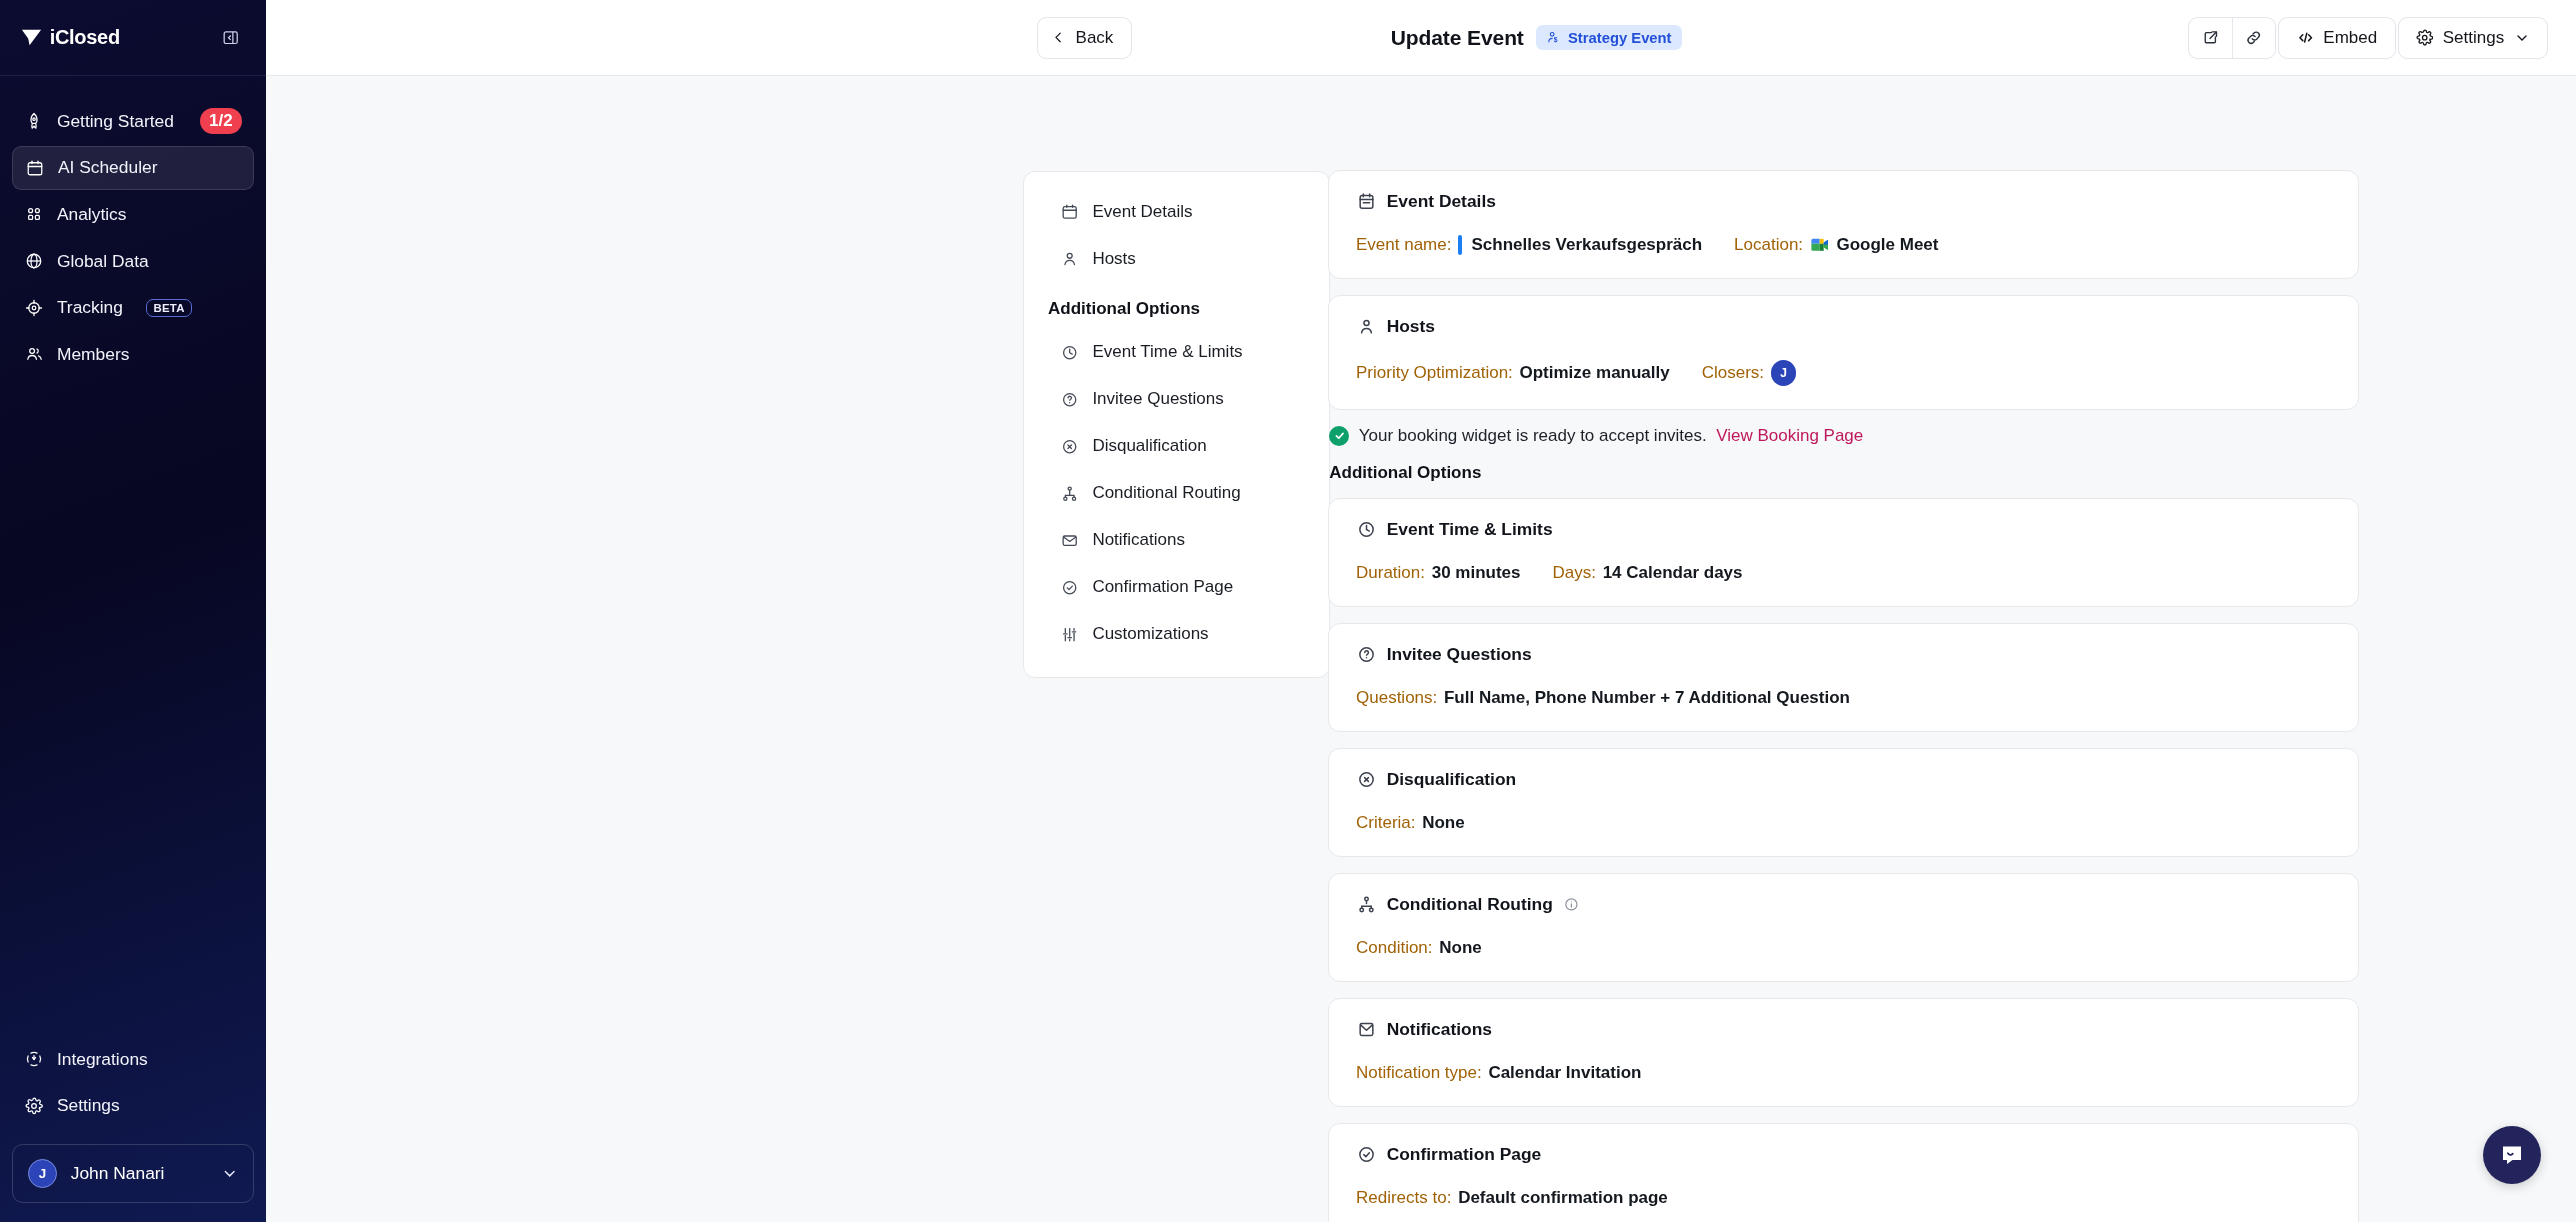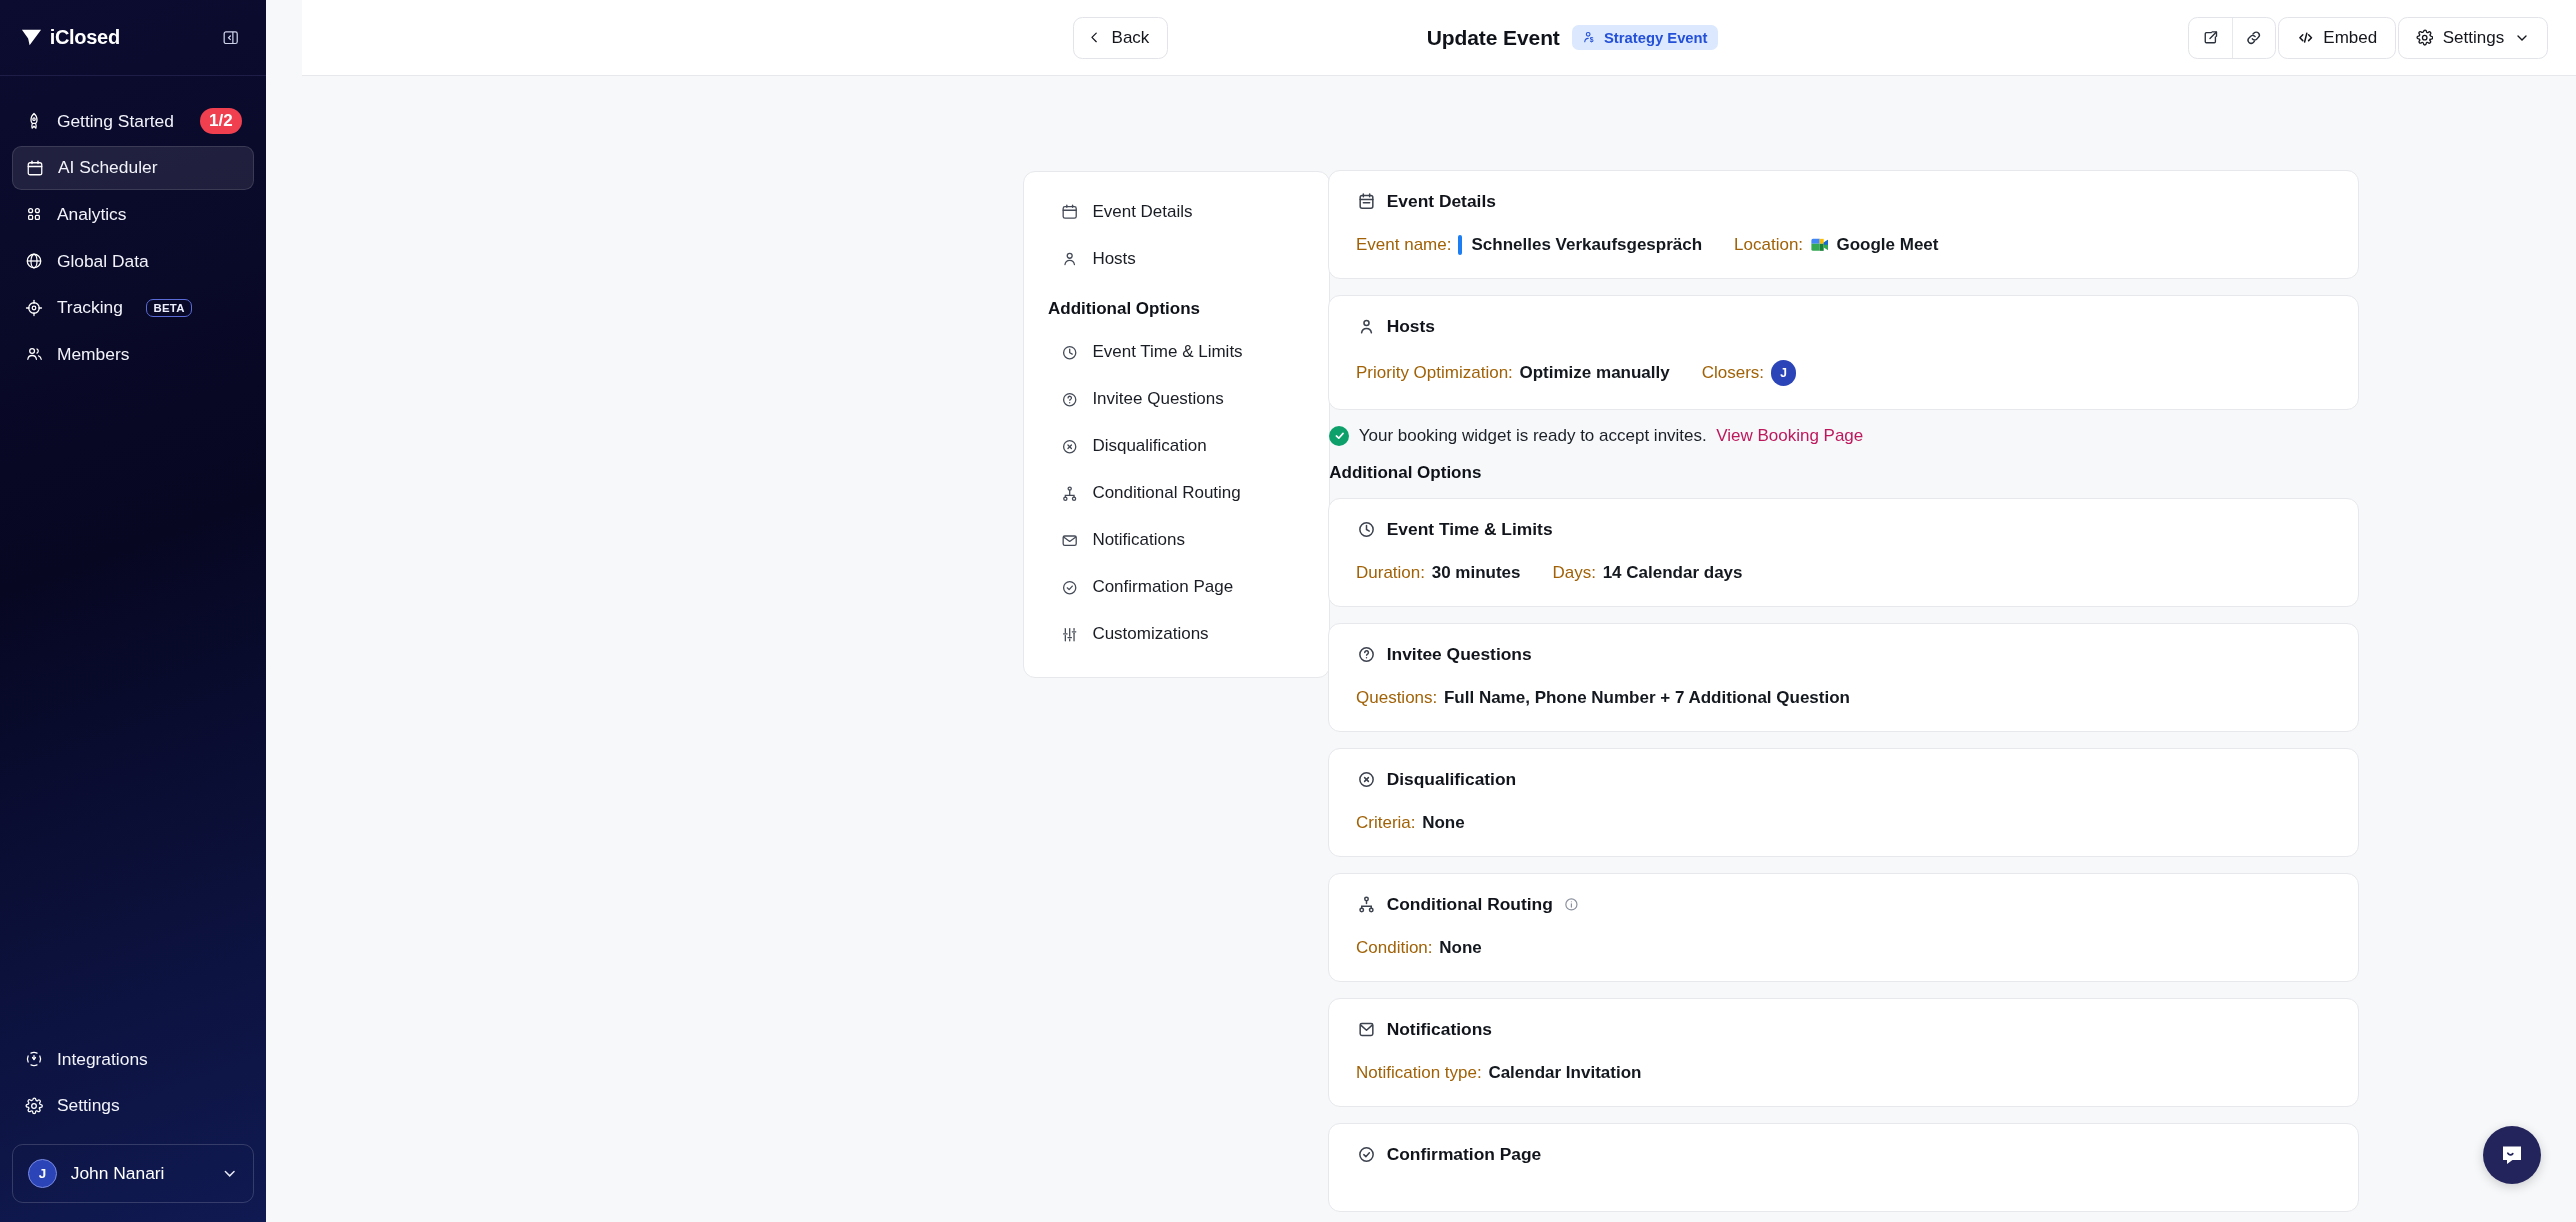--- a/index.html
+++ b/index.html
@@ -59,21 +59,21 @@
     color: #fff; font-size: 13.4px; font-weight: 600;
     display: flex; align-items: center; justify-content: center;
   }
   .user-name { color: #fff; font-size: 17.4px; font-weight: 500; }
   .chev { margin-left: auto; color: #e6e8f5; }
 
   
   .main { flex: 1 1 auto; height: 1222px; display: flex; flex-direction: column; background: #f7f8fa; }
   .topbar {
     height: 76px; background: #ffffff; border-bottom: 0.7px solid #e6e8ec;
-    display: flex; align-items: center; padding: 0 28px; position: relative; margin-left: 36px;
+    display: flex; align-items: center; padding: 0 28px; position: relative;
   }
   .btn-back {
     display: flex; align-items: center; gap: 9.4px;
     border: 0.7px solid #e2e4e9; background: #fff; border-radius: 9.4px;
     height: 42px; padding: 0 17.4px 0 13.4px; cursor: pointer;
     font-size: 17px; color: #14161c; font-weight: 500;
     margin-left: 743px;
   }
   .title-wrap { display: flex; align-items: center; gap: 12px; margin-left: 259px; }
   .page-title { font-size: 21px; font-weight: 700; color: #10131a; letter-spacing: -0.1px; }
@@ -638,20 +638,26 @@
         <div class="card">
           <div class="card-head">
             <span class="ico">
               <svg width="19" height="19" viewBox="0 0 24 24" fill="none" stroke="#3c424e" stroke-width="1.9" stroke-linecap="round" stroke-linejoin="round">
                   <circle cx="12" cy="12" r="8.4"></circle>
                   <polyline points="8.6,12.2 11.2,14.7 15.6,9.8"></polyline>
                 </svg>
             </span>
             <span class="card-title">Confirmation Page</span>
           </div>
+          <div class="card-row">
+            <div class="kv">
+              <span class="k">Redirects to:</span>
+              <span class="v">Default confirmation page</span>
+            </div>
+          </div>
         </div>
 
       </div>
 
       <div class="chat-fab">
         <svg width="28" height="28" viewBox="0 0 28 28">
           <path d="M5 5.5h18v13.5h-8.5L9 23v-4H5z" fill="#ffffff"></path>
           <path d="M9.8 12.2c1 1.9 3.5 2.2 5 .4" fill="none" stroke="#24245c" stroke-width="1.7" stroke-linecap="round"></path>
         </svg>
       </div>

